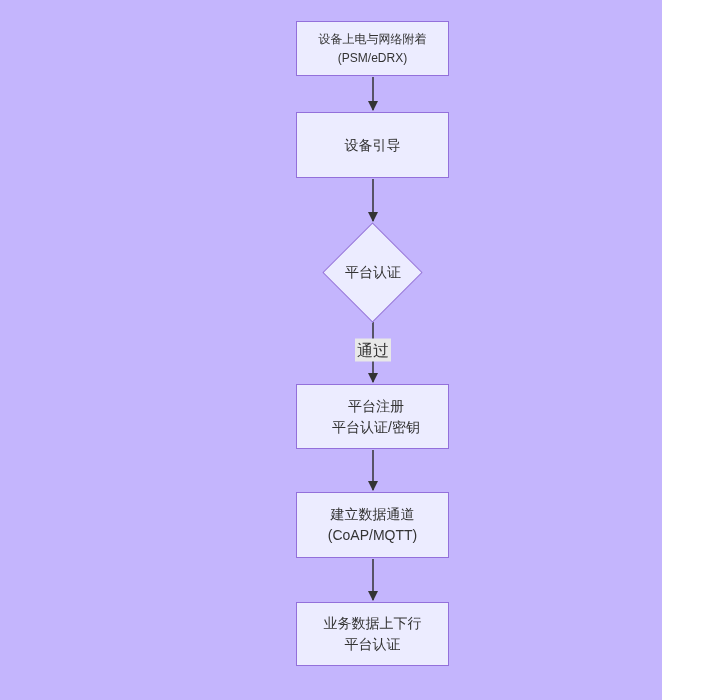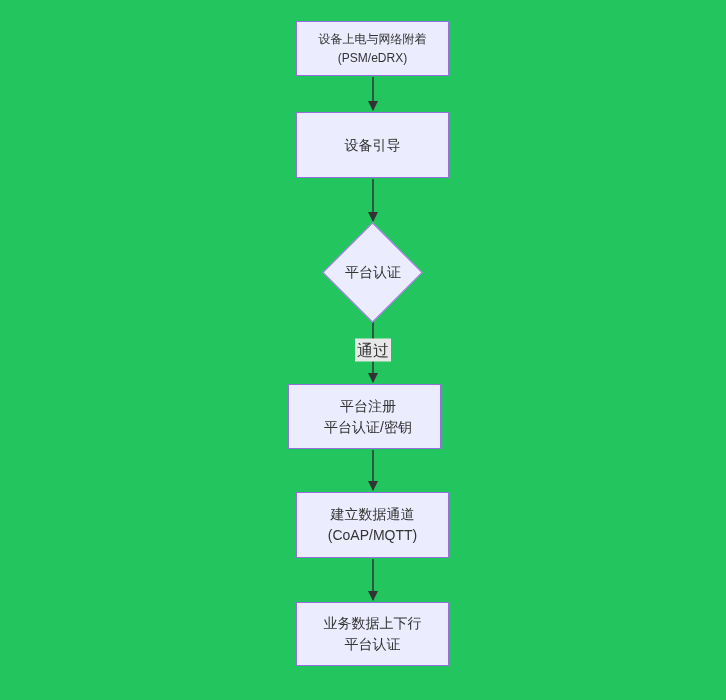--- a/index.html
+++ b/index.html
@@ -3,23 +3,23 @@
 <meta charset="utf-8">
 <style>
   html, body {
     margin: 0;
     padding: 0;
     background: #ffffff;
     font-family: "Liberation Sans", "DejaVu Sans", sans-serif;
   }
   .canvas {
     position: relative;
-    width: 726px;
+    width: 662px;
     height: 700px;
-    background: #22c55e;
+    background: #c4b5fd;
     overflow: hidden;
   }
   .edges {
     position: absolute;
     left: 0;
     top: 0;
     width: 726px;
     height: 700px;
     pointer-events: none;
   }
@@ -33,21 +33,21 @@
     flex-direction: column;
     align-items: center;
     justify-content: center;
     text-align: center;
     font-size: 14px;
     line-height: 21px;
   }
   .node span { display: block; white-space: nowrap; }
   .node-a { left: 296px; top: 21px;  width: 153px; height: 55px; font-size: 12px; line-height: 19px; }
   .node-b { left: 296px; top: 112px; width: 153px; height: 66px; align-items: center; }
-  .node-d { left: 288px; top: 384px; width: 153px; height: 65px; padding-left: 7px; }
+  .node-d { left: 296px; top: 384px; width: 153px; height: 65px; padding-left: 7px; }
   .node-e { left: 296px; top: 492px; width: 153px; height: 66px; }
   .node-f { left: 296px; top: 602px; width: 153px; height: 64px; }
   .diamond-shape {
     position: absolute;
     left: 337px;
     top: 237px;
     width: 71px;
     height: 71px;
     box-sizing: border-box;
     background: #ECECFF;

